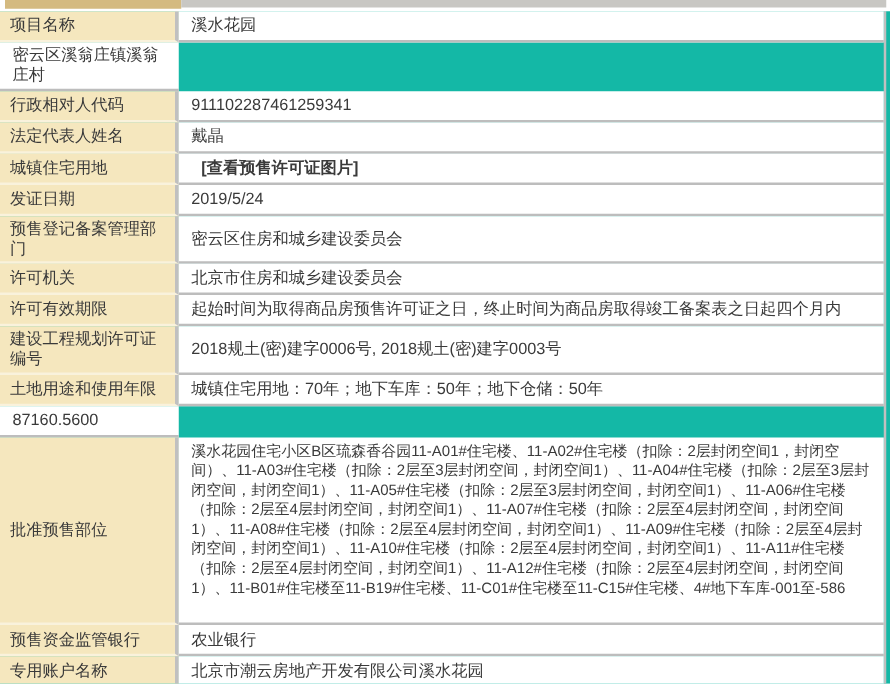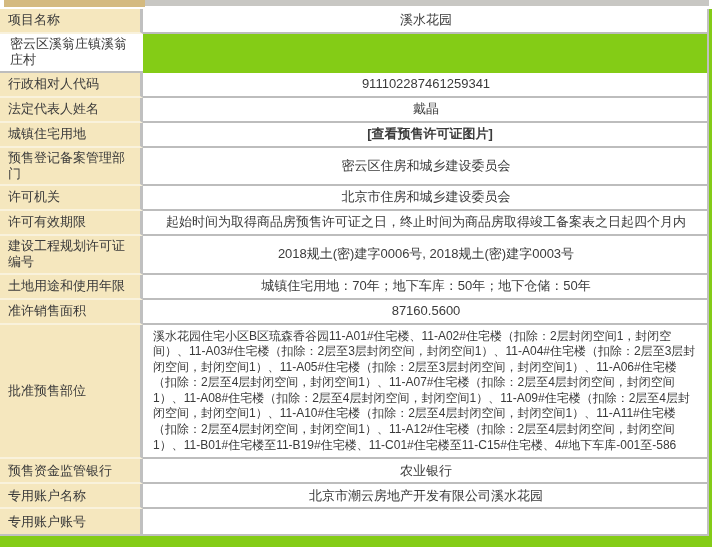--- a/index.html
+++ b/index.html
@@ -3,21 +3,21 @@
 <meta charset="utf-8">
 <style>
   * { margin: 0; padding: 0; box-sizing: border-box; }
   html, body {
     font-family: "Liberation Sans", sans-serif;
     background: #ffffff;
   }
   .page {
     width: 712px;
     height: 547px;
-    background: #84cc16;
+    background: #14b8a6;
     overflow: hidden;
     position: relative;
   }
   
   .top-strip { position: relative; height: 9px; background: #ffffff; }
   .strip-tan {
     position: absolute; left: 4px; top: 0; width: 141px; height: 7px;
     background: var(--strip-tan, #d4ba80);
   }
   .strip-gray {
@@ -45,29 +45,28 @@
     background: var(--label-bg, #f5e7be);
     border-right: 3px solid var(--border-gray, #c0c0c0);
     border-bottom: 2px solid var(--label-sep, #f9f2dc);
     padding: 2px 4px 2px 8px;
   }
   .cell.value {
     background: #ffffff;
     border-bottom: 2px solid var(--value-sep, #bdbdbd);
     padding: 2px 8px 2px 10px;
     flex-wrap: wrap;
-    justify-content: center;
   }
   .row:last-child .cell.label { border-bottom: none; }
   .row:last-child .cell.value { border-bottom: none; }
   .row.dense .cell.value {
     font-size: 12px;
     line-height: 15.6px;
     padding-top: 4px;
-    padding-bottom: 4px;
+    padding-bottom: 20px;
   }
   .val { display: inline; }
   .link { display: inline; margin-left: 8px; cursor: pointer; font-weight: bold; }
 </style>
 </head>
 <body>
 
 <div class="page">
   <div class="top-strip">
     <div class="strip-tan"></div>
@@ -102,20 +101,26 @@
         </div>
   </div>
 
   <div class="row">
     <div class="cell label">城镇住宅用地</div>
     <div class="cell value">
           <span class="link">[查看预售许可证图片]</span>
         </div>
   </div>
 
+  <div class="row">
+    <div class="cell label">发证日期</div>
+    <div class="cell value">
+          <span class="val">2019/5/24</span>
+        </div>
+  </div>
 
   <div class="row">
     <div class="cell label">预售登记备案管理部门</div>
     <div class="cell value">
           <span class="val">密云区住房和城乡建设委员会</span>
         </div>
   </div>
 
   <div class="row">
     <div class="cell label">许可机关</div>
@@ -139,21 +144,20 @@
   </div>
 
   <div class="row">
     <div class="cell label">土地用途和使用年限</div>
     <div class="cell value">
           <span class="val">城镇住宅用地：70年；地下车库：50年；地下仓储：50年</span>
         </div>
   </div>
 
   <div class="row">
-    <div class="cell label">准许销售面积</div>
     <div class="cell value">
           <span class="val">87160.5600</span>
         </div>
   </div>
 
   <div class="row dense">
     <div class="cell label">批准预售部位</div>
     <div class="cell value">
           <span class="val">溪水花园住宅小区B区琉森香谷园11-A01#住宅楼、11-A02#住宅楼（扣除：2层封闭空间1，封闭空间）、11-A03#住宅楼（扣除：2层至3层封闭空间，封闭空间1）、11-A04#住宅楼（扣除：2层至3层封闭空间，封闭空间1）、11-A05#住宅楼（扣除：2层至3层封闭空间，封闭空间1）、11-A06#住宅楼（扣除：2层至4层封闭空间，封闭空间1）、11-A07#住宅楼（扣除：2层至4层封闭空间，封闭空间1）、11-A08#住宅楼（扣除：2层至4层封闭空间，封闭空间1）、11-A09#住宅楼（扣除：2层至4层封闭空间，封闭空间1）、11-A10#住宅楼（扣除：2层至4层封闭空间，封闭空间1）、11-A11#住宅楼（扣除：2层至4层封闭空间，封闭空间1）、11-A12#住宅楼（扣除：2层至4层封闭空间，封闭空间1）、11-B01#住宅楼至11-B19#住宅楼、11-C01#住宅楼至11-C15#住宅楼、4#地下车库-001至-586</span>
         </div>

